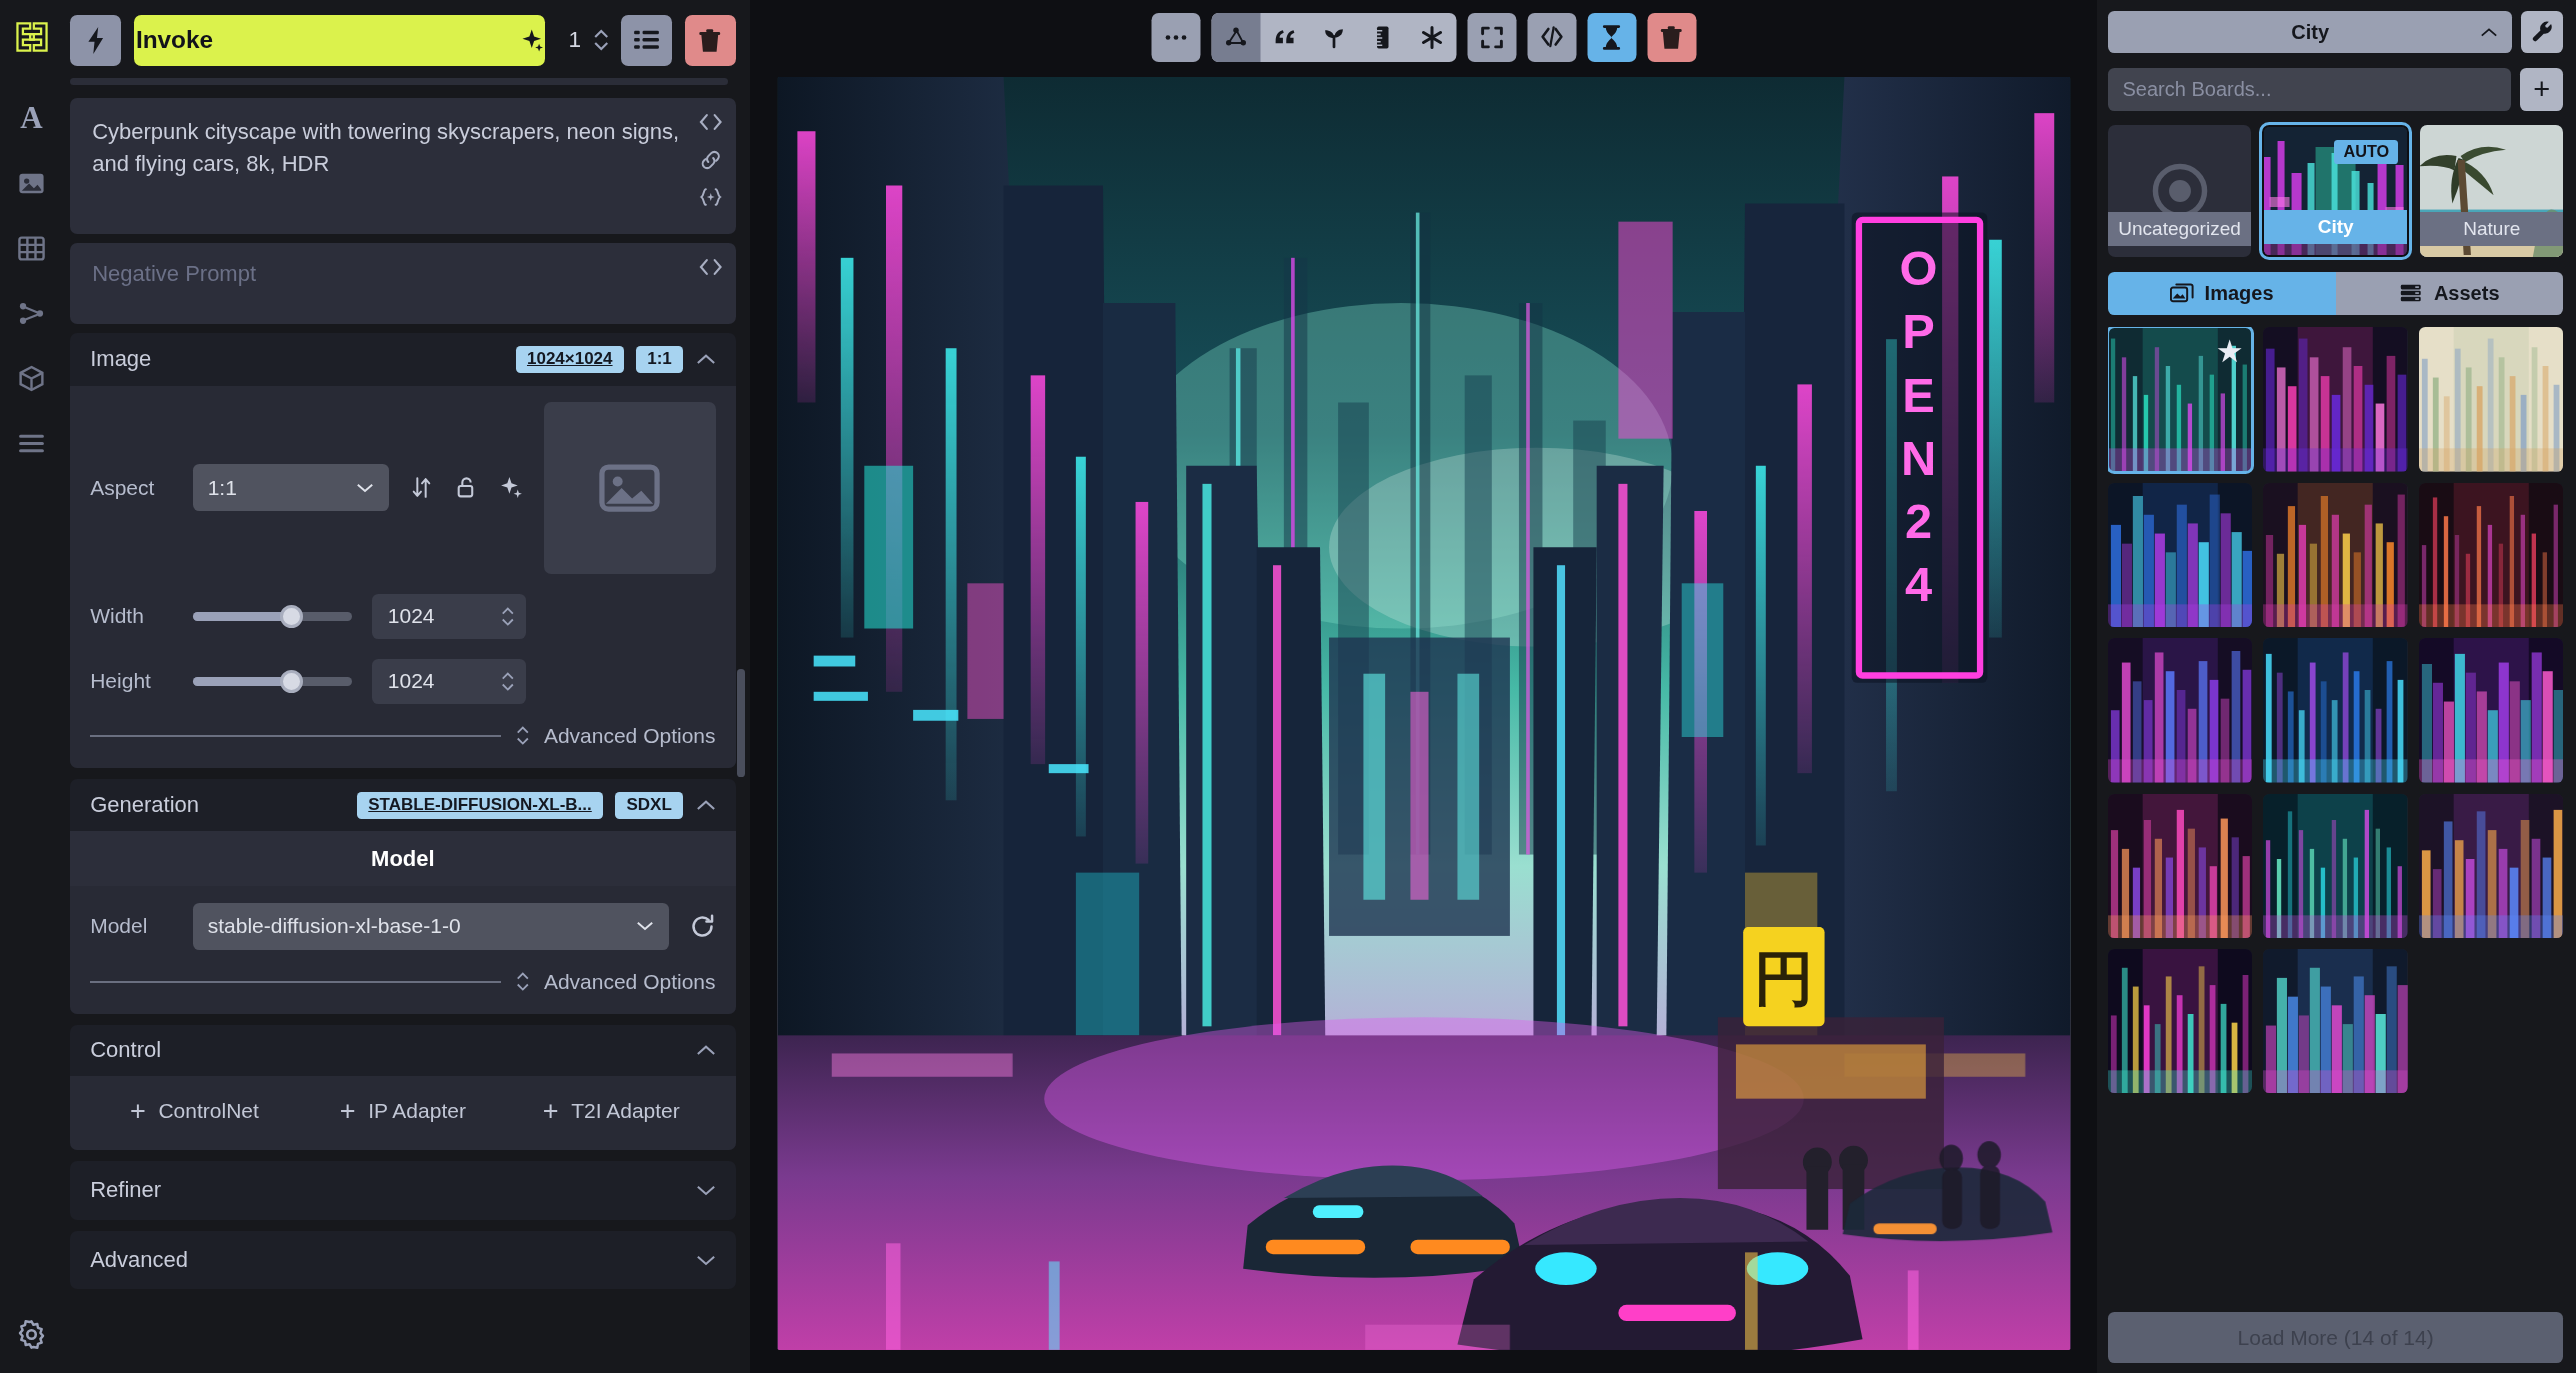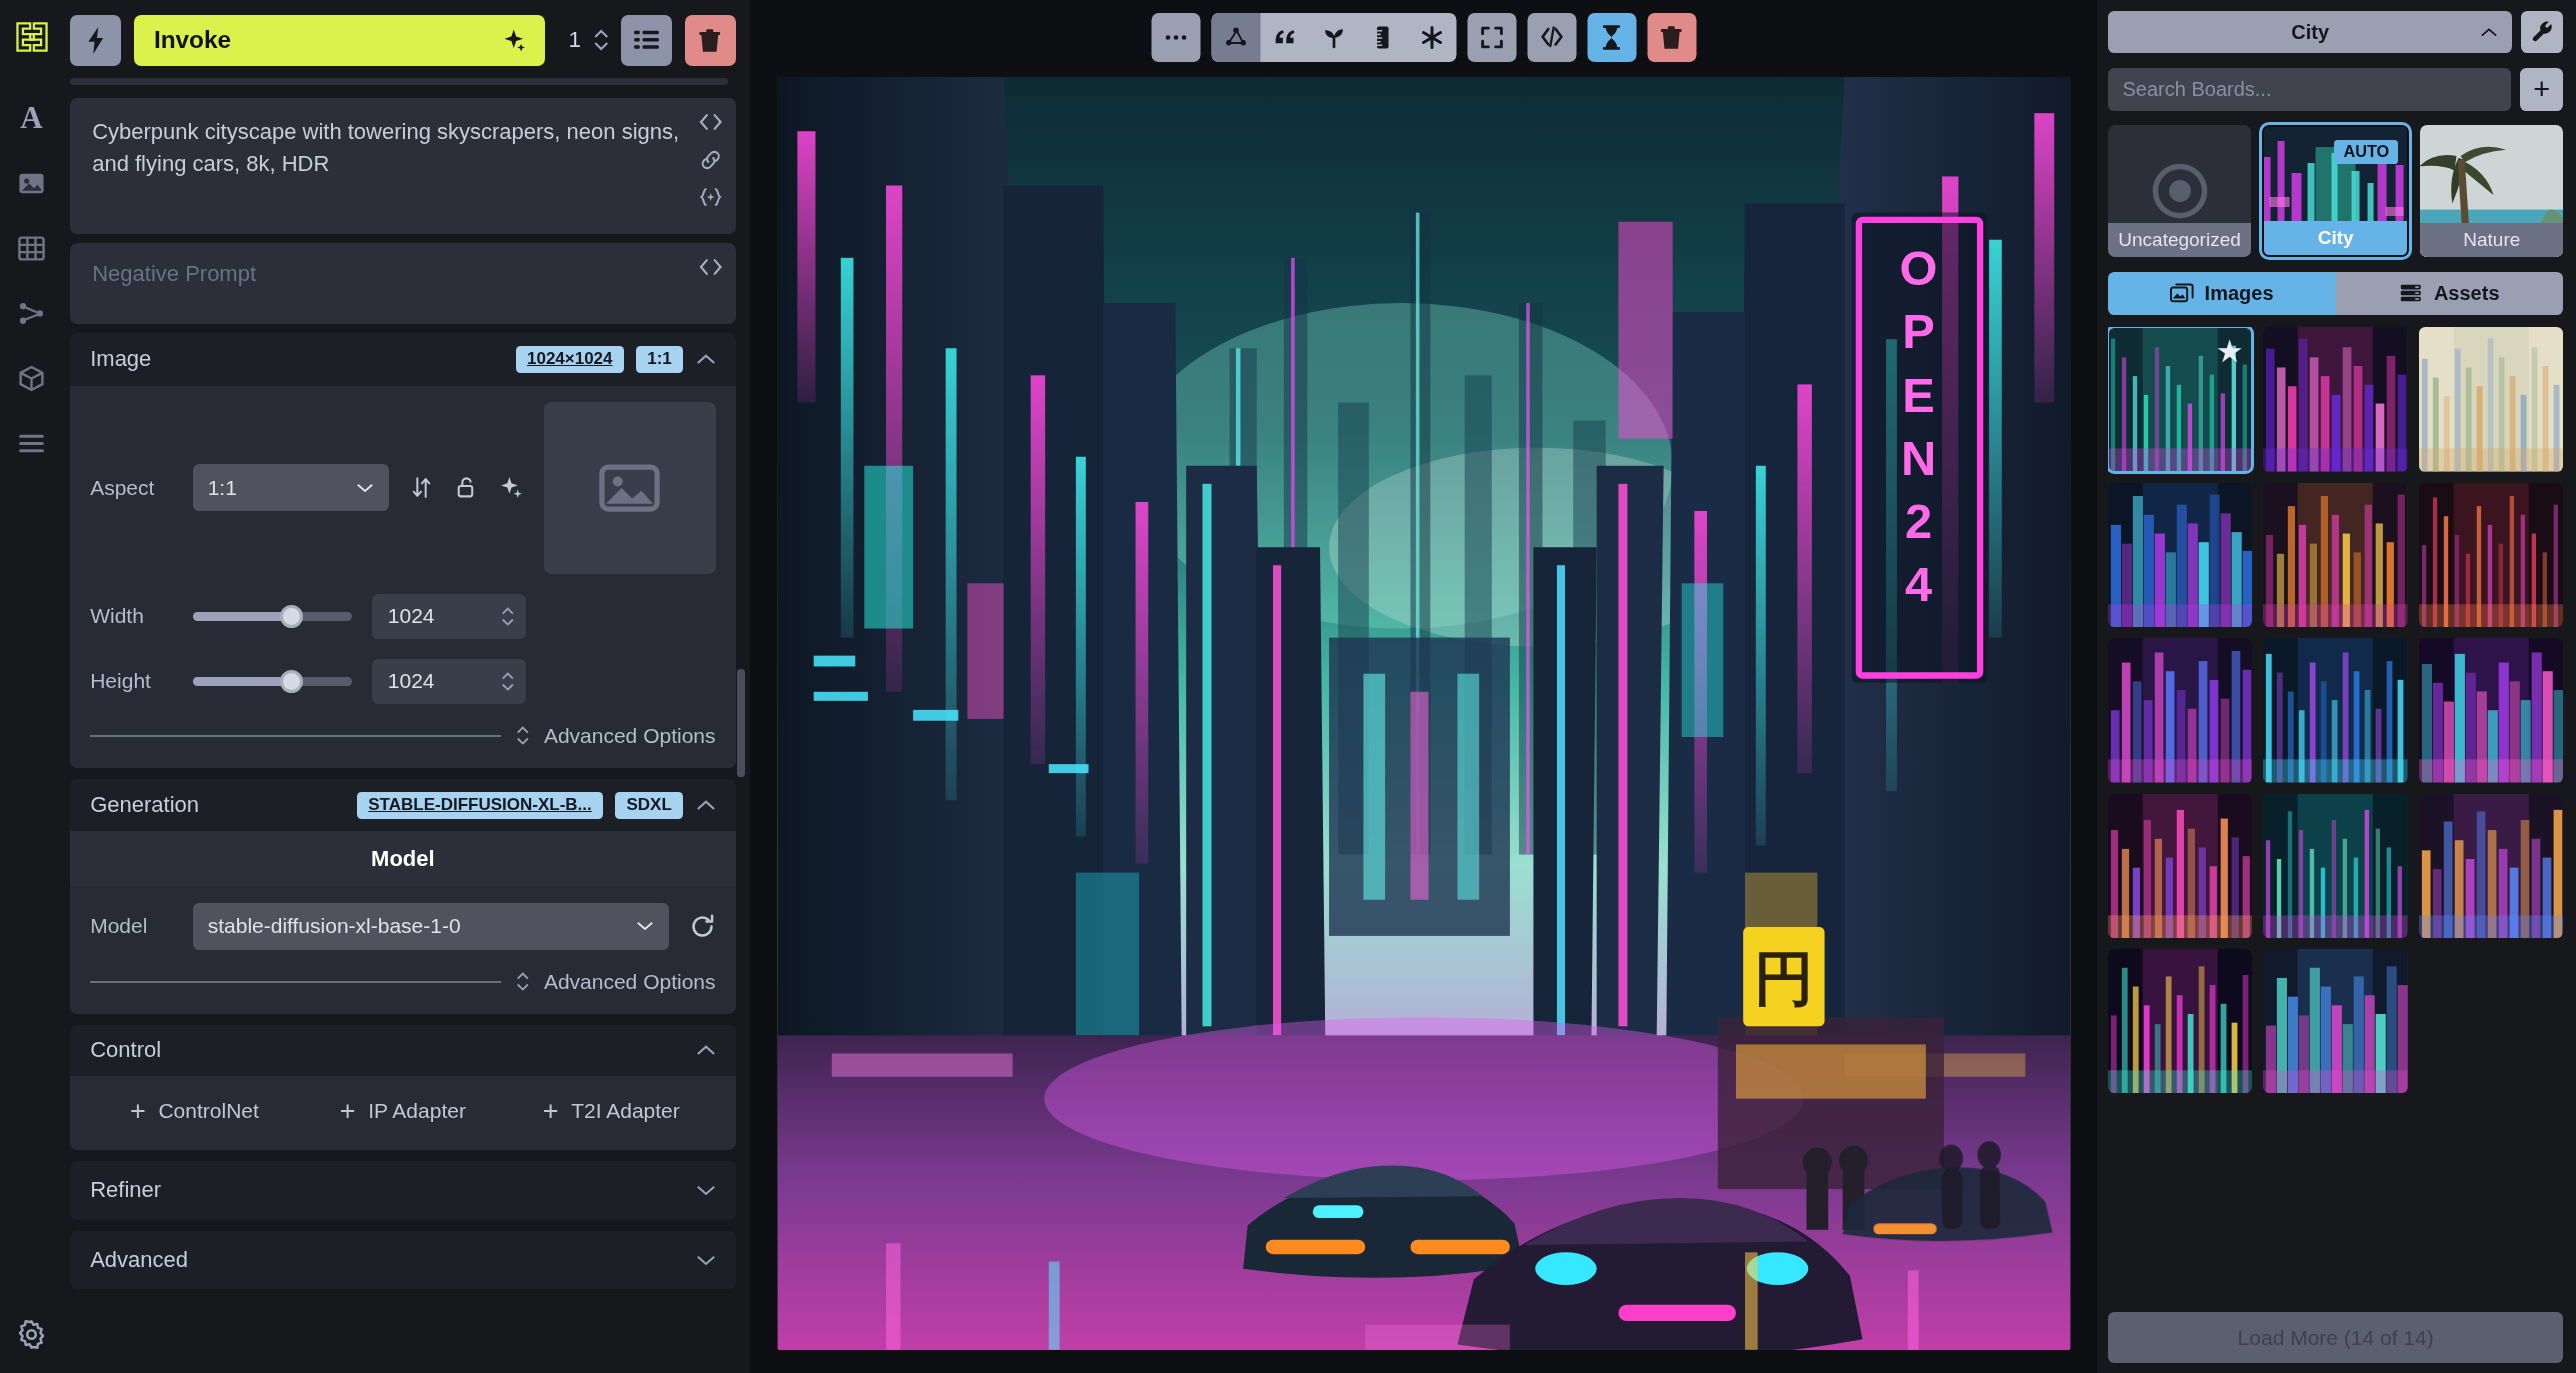--- a/index.html
+++ b/index.html
@@ -34,21 +34,21 @@
     position: relative;
   }
   .topbar { display: flex; align-items: center; gap: 12.7px; padding: 14.5px 0 9px 7.2px; }
   .bolt-btn {
     width: 51px; height: 51px; border-radius: 7.2px; background: #8d93a8;
     display: flex; align-items: center; justify-content: center; cursor: pointer;
   }
   .invoke-btn {
     flex: 1; height: 51px; border-radius: 7.2px; background: #dbf24c;
     display: flex; align-items: center; justify-content: space-between;
-    padding: 0 20px; cursor: pointer; min-width: 0;
+    padding: 0 2px; cursor: pointer; min-width: 0;
   }
   .invoke-btn span.lbl { font-size: 24.4px; font-weight: bold; color: #12131a; }
   .counter-wrap { display: flex; align-items: center; gap: 1.8px; }
   .counter-val { font-size: 22.6px; color: #d4d7e2; width: 34px; text-align: center; }
   .counter-arrows { display: flex; flex-direction: column; gap: 2.7px; color: #8d93a8; }
   .sq-btn {
     width: 51px; height: 51px; border-radius: 7.2px;
     display: flex; align-items: center; justify-content: center; cursor: pointer;
   }
   .sq-btn.queue { background: #8d93a8; }
@@ -190,21 +190,21 @@
   .boards-row { display: flex; gap: 11px; margin-bottom: 14.5px; }
   .board-card {
     flex: 1; height: 132px; border-radius: 7.2px; position: relative;
     overflow: hidden; cursor: pointer; background: #2c2e3a;
   }
   .board-card.selected {
     outline: 3.6px solid #66b3e8; outline-offset: -0.9px;
     border: 2.7px solid #0e0f13;
   }
   .board-cap {
-    position: absolute; bottom: 0; left: 0; right: 0; height: 34px;
+    position: absolute; bottom: 11px; left: 0; right: 0; height: 34px;
     background: #6b7083; display: flex; align-items: center; justify-content: center;
     font-size: 19px; color: #e2e5ee;
   }
   .board-card.selected .board-cap { background: #66b3e8; color: #ffffff; font-weight: bold; }
   .auto-badge {
     position: absolute; top: 12.7px; right: 9px; background: #66b3e8;
     color: #12131a; font-size: 16.3px; font-weight: bold;
     padding: 2.7px 9px; border-radius: 3.6px; z-index: 2;
   }
   .gal-tabs { display: flex; border-radius: 6.3px; overflow: hidden; margin-bottom: 12.7px; }

